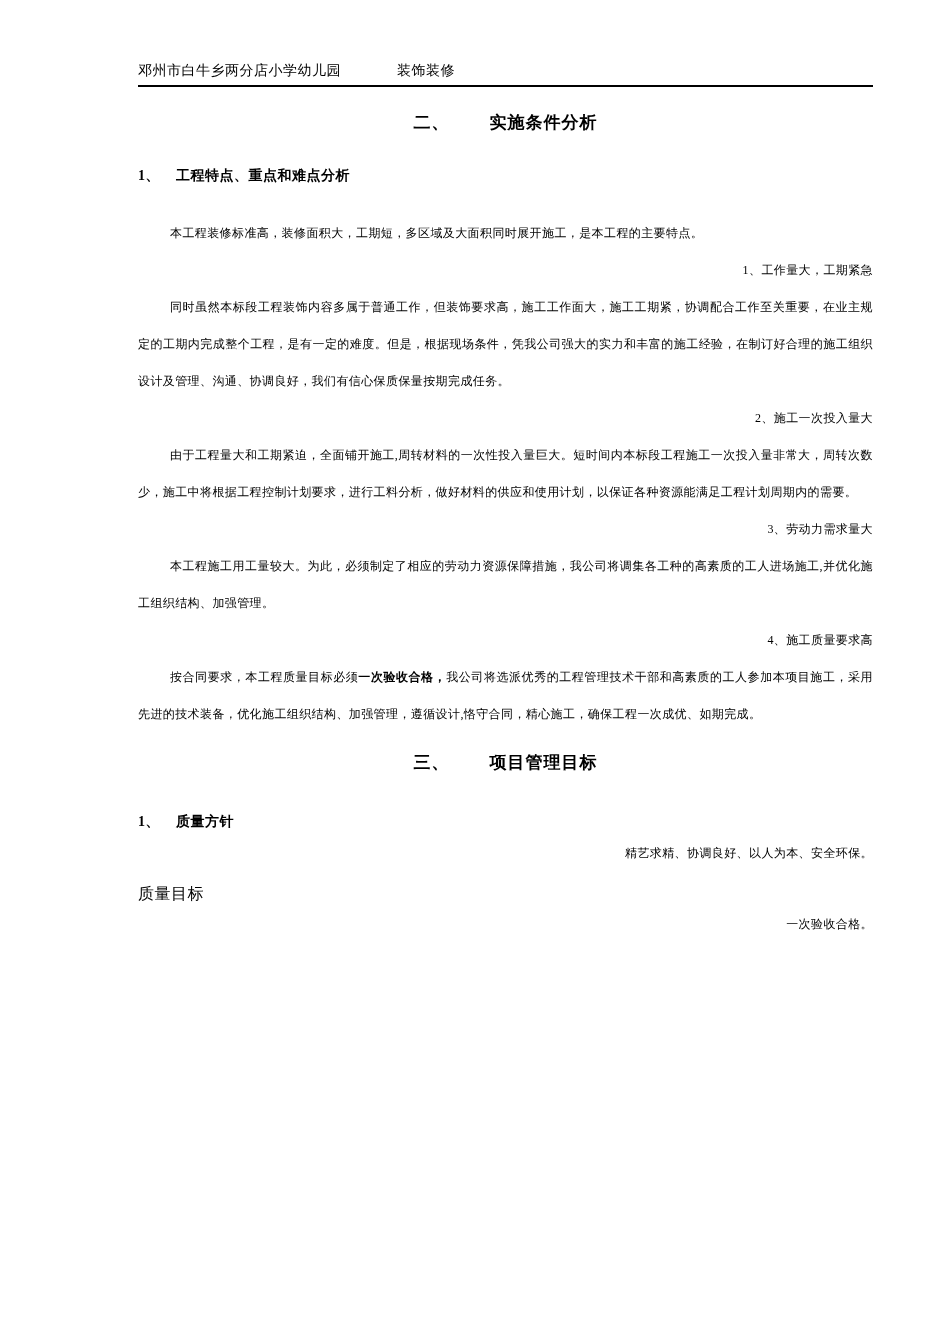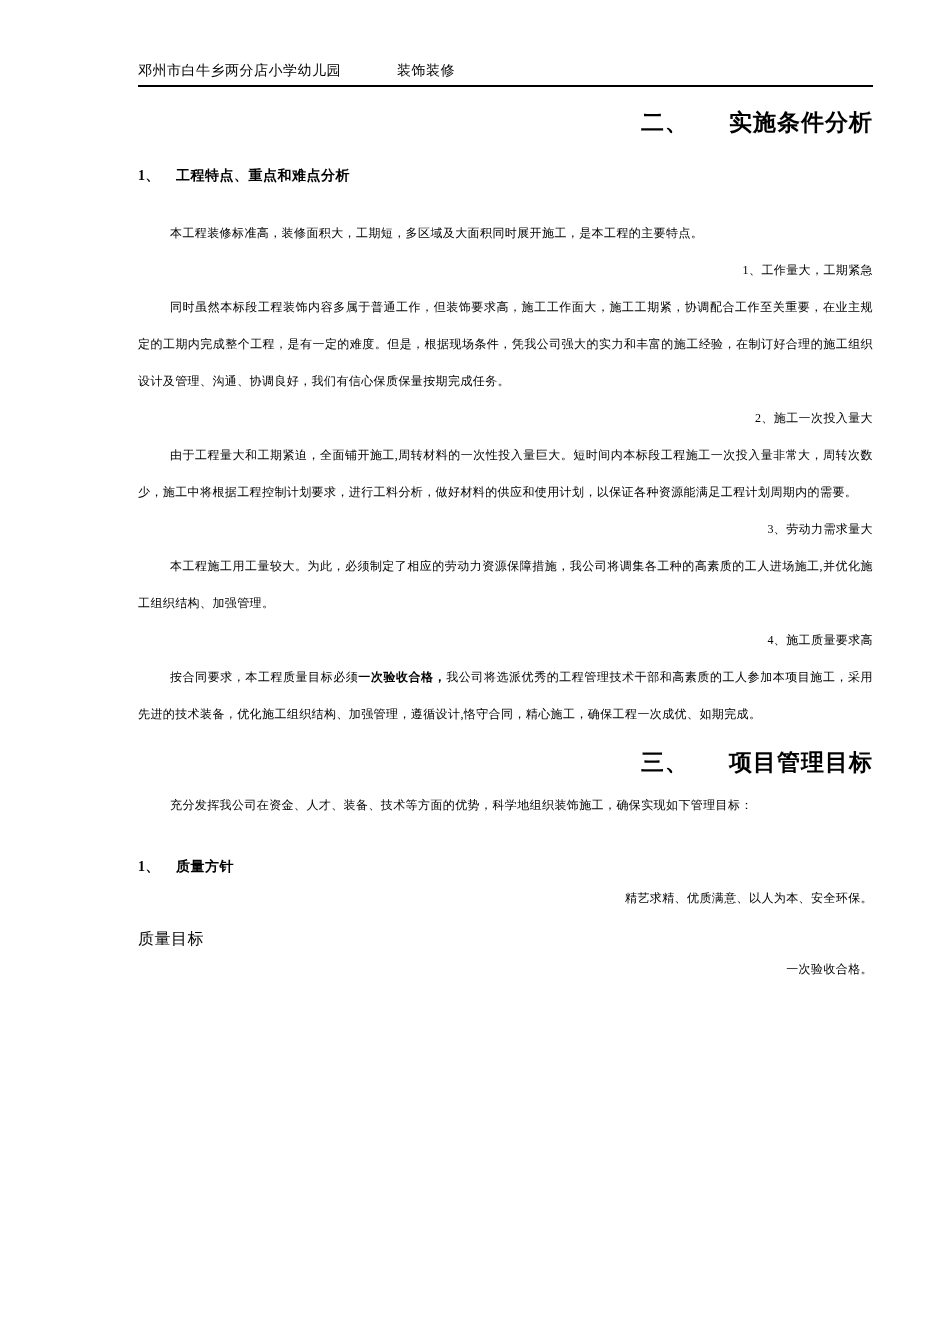--- a/index.html
+++ b/index.html
@@ -29,23 +29,23 @@
     margin-top: 62px;
     padding-bottom: 5px;
     border-bottom: 2px solid #000000;
     font-size: 14px;
     line-height: 18px;
   }
   .header-left { letter-spacing: 0.5px; }
   .header-right { margin-left: 56px; letter-spacing: 0.5px; }
 
   .doc-title {
-    text-align: right;
+    text-align: center;
     font-weight: bold;
-    font-size: 23px;
+    font-size: 17px;
     line-height: 32px;
     margin-top: 20px;
     letter-spacing: 1px;
   }
   .doc-title .num { margin-right: 40px; }
 
   .h-level1 {
     font-weight: bold;
     font-size: 14px;
     line-height: 26px;
@@ -117,27 +117,26 @@
       <p class="para">本工程施工用工量较大。为此，必须制定了相应的劳动力资源保障措施，我公司将调集各工种的高素质的工人进场施工,并优化施工组织结构、加强管理。</p>
       <p class="para no-just">4、施工质量要求高</p>
       <p class="para"><span>按合同要求，本工程质量目标必须</span><span class="bold-run">一次验收合格，</span><span>我公司将选派优秀的工程管理技术干部和高素质的工人参加本项目施工，采用先进的技术装备，优化施工组织结构、加强管理，遵循设计,恪守合同，精心施工，确保工程一次成优、如期完成。</span></p>
     </div>
 
     <div class="doc-title second">
       <span class="num">三、</span><span>项目管理目标</span>
     </div>
 
     <div>
-      <p class="para" style="margin-top:8px">充分发挥我公司在资金、人才、装备、技术等方面的优势，科学地组织装饰施工，确保实现如下管理目标：</p>
 
       <div class="h-level1" style="margin-top:30px">
         <span class="num">1、</span><span>质量方针</span>
       </div>
 
-      <p class="para no-just policy-para">精艺求精、优质满意、以人为本、安全环保。</p>
+      <p class="para no-just policy-para">精艺求精、协调良好、以人为本、安全环保。</p>
 
       <div class="h-quality-goal">质量目标</div>
 
       <p class="para no-just">一次验收合格。</p>
     </div>
 
   </div>
 
   <div class="footer-pagenum">2</div>
 </div>

